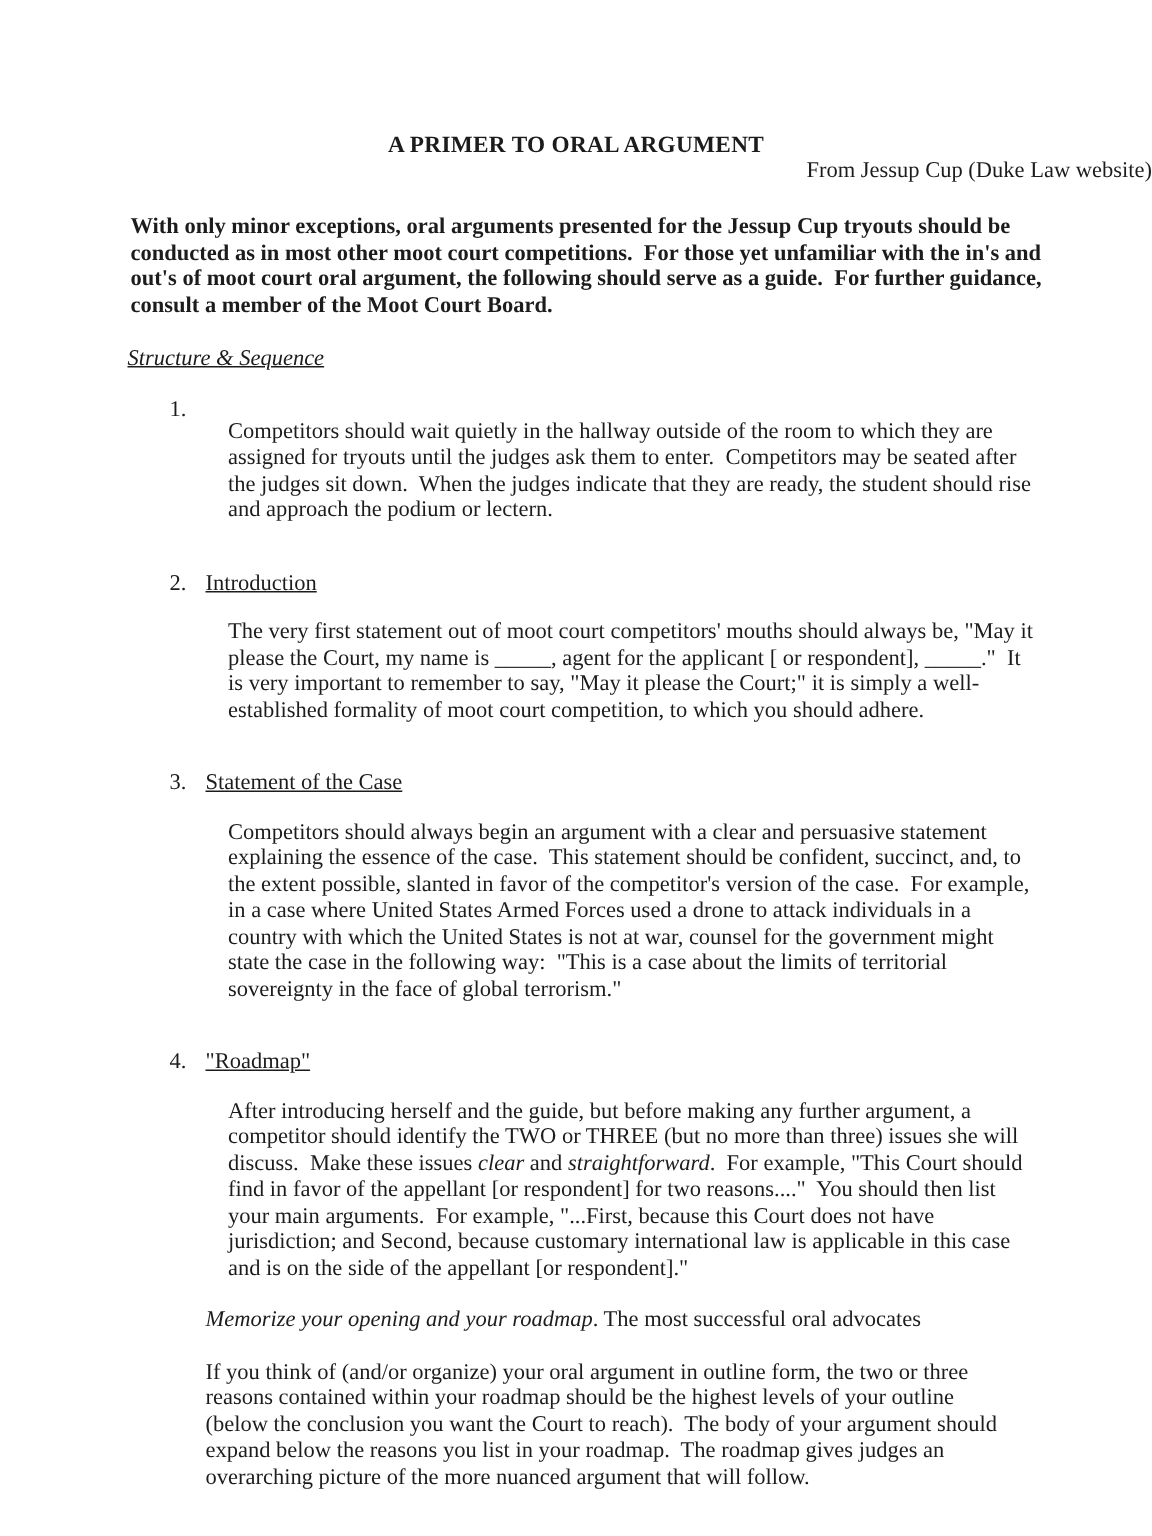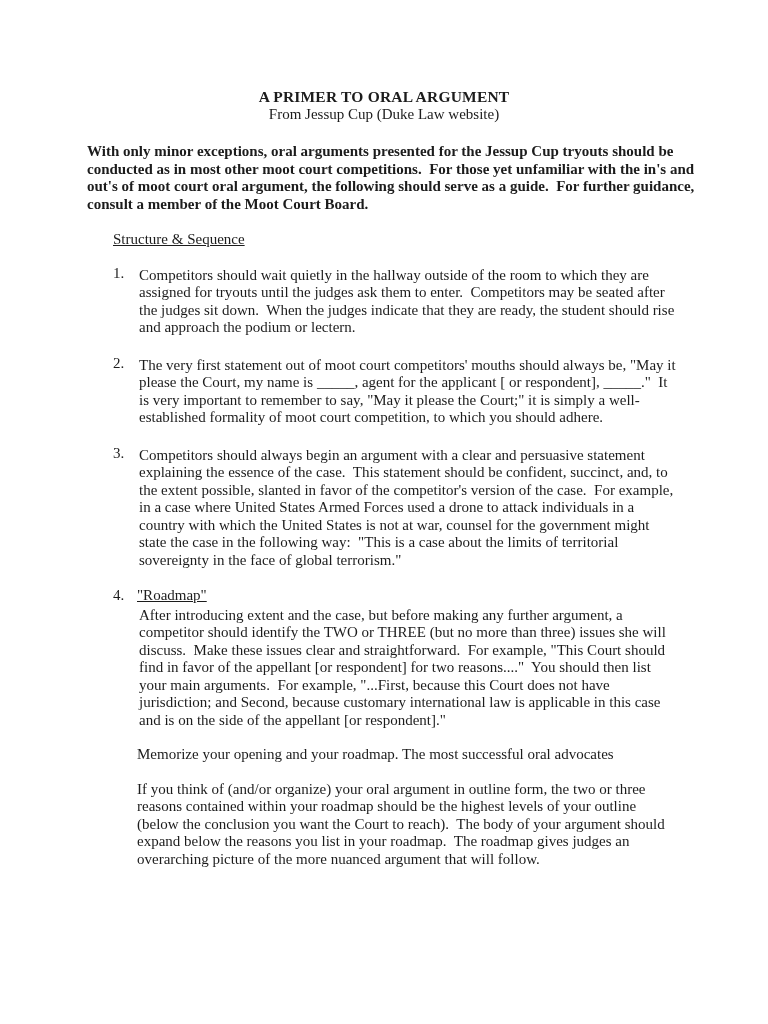--- a/index.html
+++ b/index.html
@@ -23,47 +23,48 @@
   .prewrap { white-space: pre-wrap; }
   .doc-title {
     margin: 0;
     text-align: center;
     font-size: 15.5px;
     font-weight: bold;
     letter-spacing: 0.2px;
   }
   .doc-subtitle {
     margin: 0;
-    text-align: center;
+    text-align: right;
     font-size: 15px;
   }
   .intro {
     margin: 20px 45px 0 87px;
     font-weight: bold;
   }
   .section-heading {
-    margin: 18px 0 0 113px;
+    margin: 18px 0 0 85px;
+    font-style: italic;
   }
   .underline { text-decoration: underline; }
   .item-list { margin: 0; }
   .list-item {
     display: flex;
     margin-left: 113px;
     margin-right: 38px;
     margin-top: 16px;
   }
   .item-number {
     flex: none;
     width: 24px;
   }
   .item-content { flex: 1; min-width: 0; }
   .item-heading { margin: 0; }
-  .item-body { margin: 2px; }
+  .item-body { margin: 15px; }
   .item-para { margin: 17px 0 0 0; }
-  .italic { }
+  .italic { font-style: italic; }
 </style>
 </head>
 <body>
 
 <div class="page">
 
   <h1 class="doc-title">A PRIMER TO ORAL ARGUMENT</h1>
 
   <div class="doc-subtitle">From Jessup Cup (Duke Law website)</div>
 
@@ -84,47 +85,53 @@
         <div class="item-body prewrap">Competitors should wait quietly in the hallway outside of the room to which they are
 assigned for tryouts until the judges ask them to enter.  Competitors may be seated after
 the judges sit down.  When the judges indicate that they are ready, the student should rise
 and approach the podium or lectern.</div>
       </div>
     </div>
 
     <div class="list-item">
       <div class="item-number">2.</div>
       <div class="item-content">
+        <div class="item-heading">
+          <span class="underline">Introduction</span>
+        </div>
         <div class="item-body prewrap">The very first statement out of moot court competitors' mouths should always be, "May it
 please the Court, my name is _____, agent for the applicant [ or respondent], _____."  It
 is very important to remember to say, "May it please the Court;" it is simply a well-
 established formality of moot court competition, to which you should adhere.</div>
       </div>
     </div>
 
     <div class="list-item">
       <div class="item-number">3.</div>
       <div class="item-content">
+        <div class="item-heading">
+          <span class="underline">Statement of the Case</span>
+        </div>
         <div class="item-body prewrap">Competitors should always begin an argument with a clear and persuasive statement
 explaining the essence of the case.  This statement should be confident, succinct, and, to
 the extent possible, slanted in favor of the competitor's version of the case.  For example,
 in a case where United States Armed Forces used a drone to attack individuals in a
 country with which the United States is not at war, counsel for the government might
 state the case in the following way:  "This is a case about the limits of territorial
 sovereignty in the face of global terrorism."</div>
       </div>
     </div>
 
     <div class="list-item">
       <div class="item-number">4.</div>
       <div class="item-content">
         <div class="item-heading">
           <span class="underline">"Roadmap"</span>
         </div>
-        <div class="item-body prewrap"><span>After introducing extent and the case, but before making any further argument, a
+        <div class="item-body prewrap"><span>After introducing herself and the guide, but before making any further argument, a
 competitor should identify the TWO or THREE (but no more than three) issues she will
 discuss.  Make these issues </span><span class="italic">clear</span><span> and </span><span class="italic">straightforward</span><span>.  For example, "This Court should
 find in favor of the appellant [or respondent] for two reasons...."  You should then list
 your main arguments.  For example, "...First, because this Court does not have
 jurisdiction; and Second, because customary international law is applicable in this case
 and is on the side of the appellant [or respondent]."</span></div>
         <p class="item-para prewrap"><span class="italic">Memorize your opening and your roadmap</span><span>. The most successful oral advocates</span></p>
         <p class="item-para prewrap">If you think of (and/or organize) your oral argument in outline form, the two or three
 reasons contained within your roadmap should be the highest levels of your outline
 (below the conclusion you want the Court to reach).  The body of your argument should

